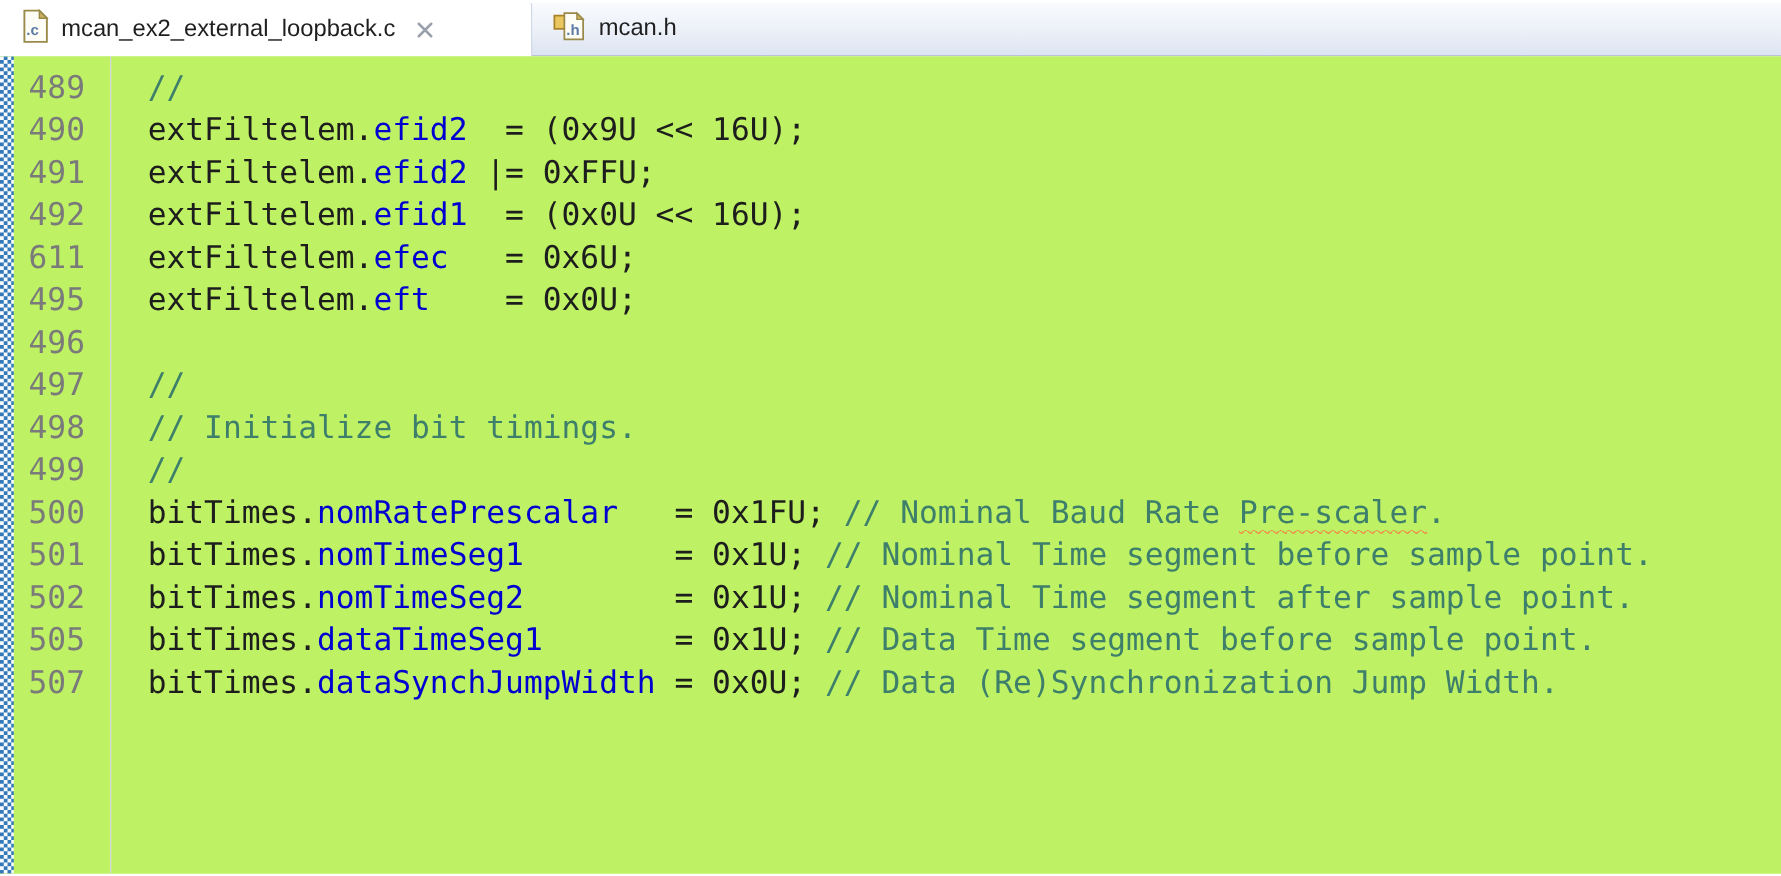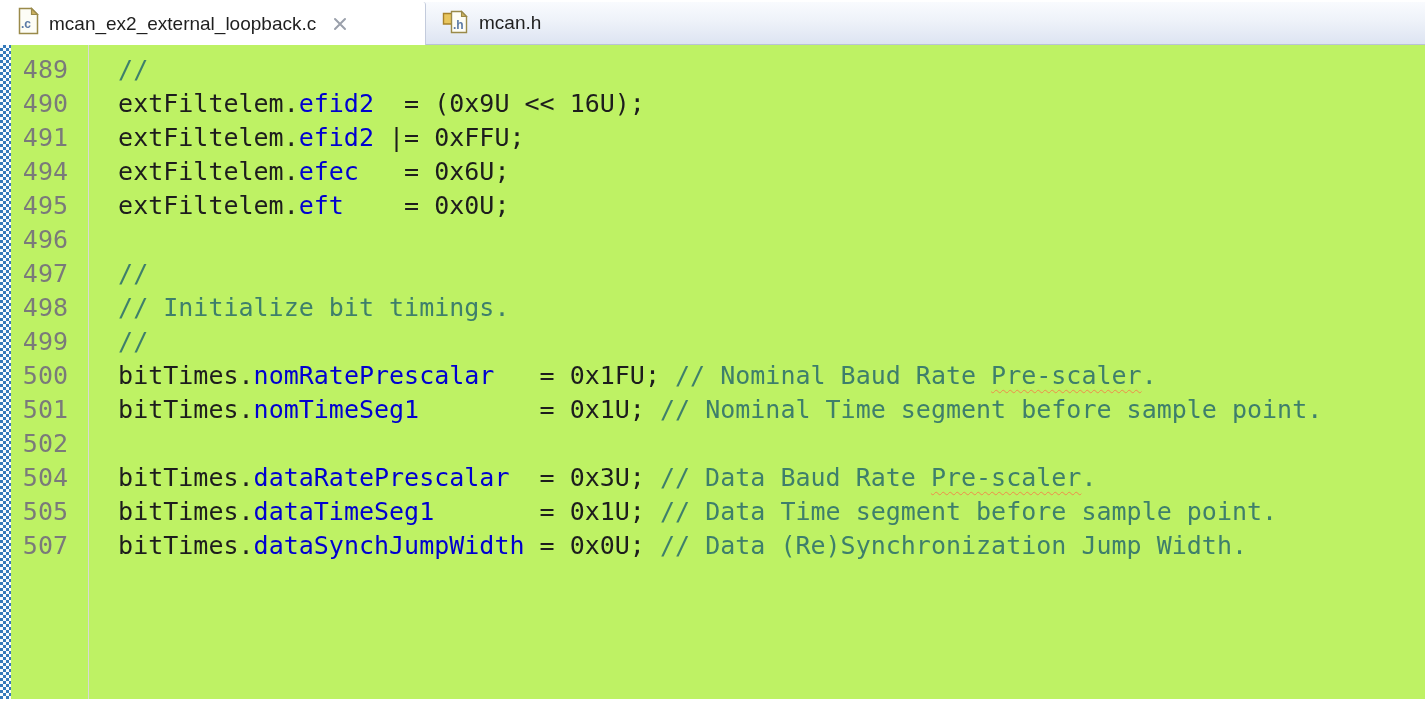--- a/index.html
+++ b/index.html
@@ -145,21 +145,25 @@
       </div>
       <div class="row">
         <span class="num">490</span>
         <span class="codetext"><span class="c-plain">  extFiltelem.</span><span class="c-member">efid2</span><span class="c-plain">  = (0x9U &lt;&lt; 16U);</span></span>
       </div>
       <div class="row">
         <span class="num">491</span>
         <span class="codetext"><span class="c-plain">  extFiltelem.</span><span class="c-member">efid2</span><span class="c-plain"> |= 0xFFU;</span></span>
       </div>
       <div class="row">
-        <span class="num">494</span>
+        <span class="num">492</span>
+        <span class="codetext"><span class="c-plain">  extFiltelem.</span><span class="c-member">efid1</span><span class="c-plain">  = (0x0U &lt;&lt; 16U);</span></span>
+      </div>
+      <div class="row">
+        <span class="num">611</span>
         <span class="codetext"><span class="c-plain">  extFiltelem.</span><span class="c-member">efec</span><span class="c-plain">   = 0x6U;</span></span>
       </div>
       <div class="row">
         <span class="num">495</span>
         <span class="codetext"><span class="c-plain">  extFiltelem.</span><span class="c-member">eft</span><span class="c-plain">    = 0x0U;</span></span>
       </div>
       <div class="row">
         <span class="num">496</span>
         <span class="codetext"></span>
       </div>
@@ -178,24 +182,21 @@
       <div class="row">
         <span class="num">500</span>
         <span class="codetext"><span class="c-plain">  bitTimes.</span><span class="c-member">nomRatePrescalar</span><span class="c-plain">   = 0x1FU; </span><span class="c-comment">// Nominal Baud Rate </span><span class="c-comment-misspelled">Pre-scaler</span><span class="c-comment">.</span></span>
       </div>
       <div class="row">
         <span class="num">501</span>
         <span class="codetext"><span class="c-plain">  bitTimes.</span><span class="c-member">nomTimeSeg1</span><span class="c-plain">        = 0x1U; </span><span class="c-comment">// Nominal Time segment before sample point.</span></span>
       </div>
       <div class="row">
         <span class="num">502</span>
-      </div>
-      <div class="row">
-        <span class="num">504</span>
-        <span class="codetext"><span class="c-plain">  bitTimes.</span><span class="c-member">dataRatePrescalar</span><span class="c-plain">  = 0x3U; </span><span class="c-comment">// Data Baud Rate </span><span class="c-comment-misspelled">Pre-scaler</span><span class="c-comment">.</span></span>
+        <span class="codetext"><span class="c-plain">  bitTimes.</span><span class="c-member">nomTimeSeg2</span><span class="c-plain">        = 0x1U; </span><span class="c-comment">// Nominal Time segment after sample point.</span></span>
       </div>
       <div class="row">
         <span class="num">505</span>
         <span class="codetext"><span class="c-plain">  bitTimes.</span><span class="c-member">dataTimeSeg1</span><span class="c-plain">       = 0x1U; </span><span class="c-comment">// Data Time segment before sample point.</span></span>
       </div>
       <div class="row">
         <span class="num">507</span>
         <span class="codetext"><span class="c-plain">  bitTimes.</span><span class="c-member">dataSynchJumpWidth</span><span class="c-plain"> = 0x0U; </span><span class="c-comment">// Data (Re)Synchronization Jump Width.</span></span>
       </div>
     </div>

